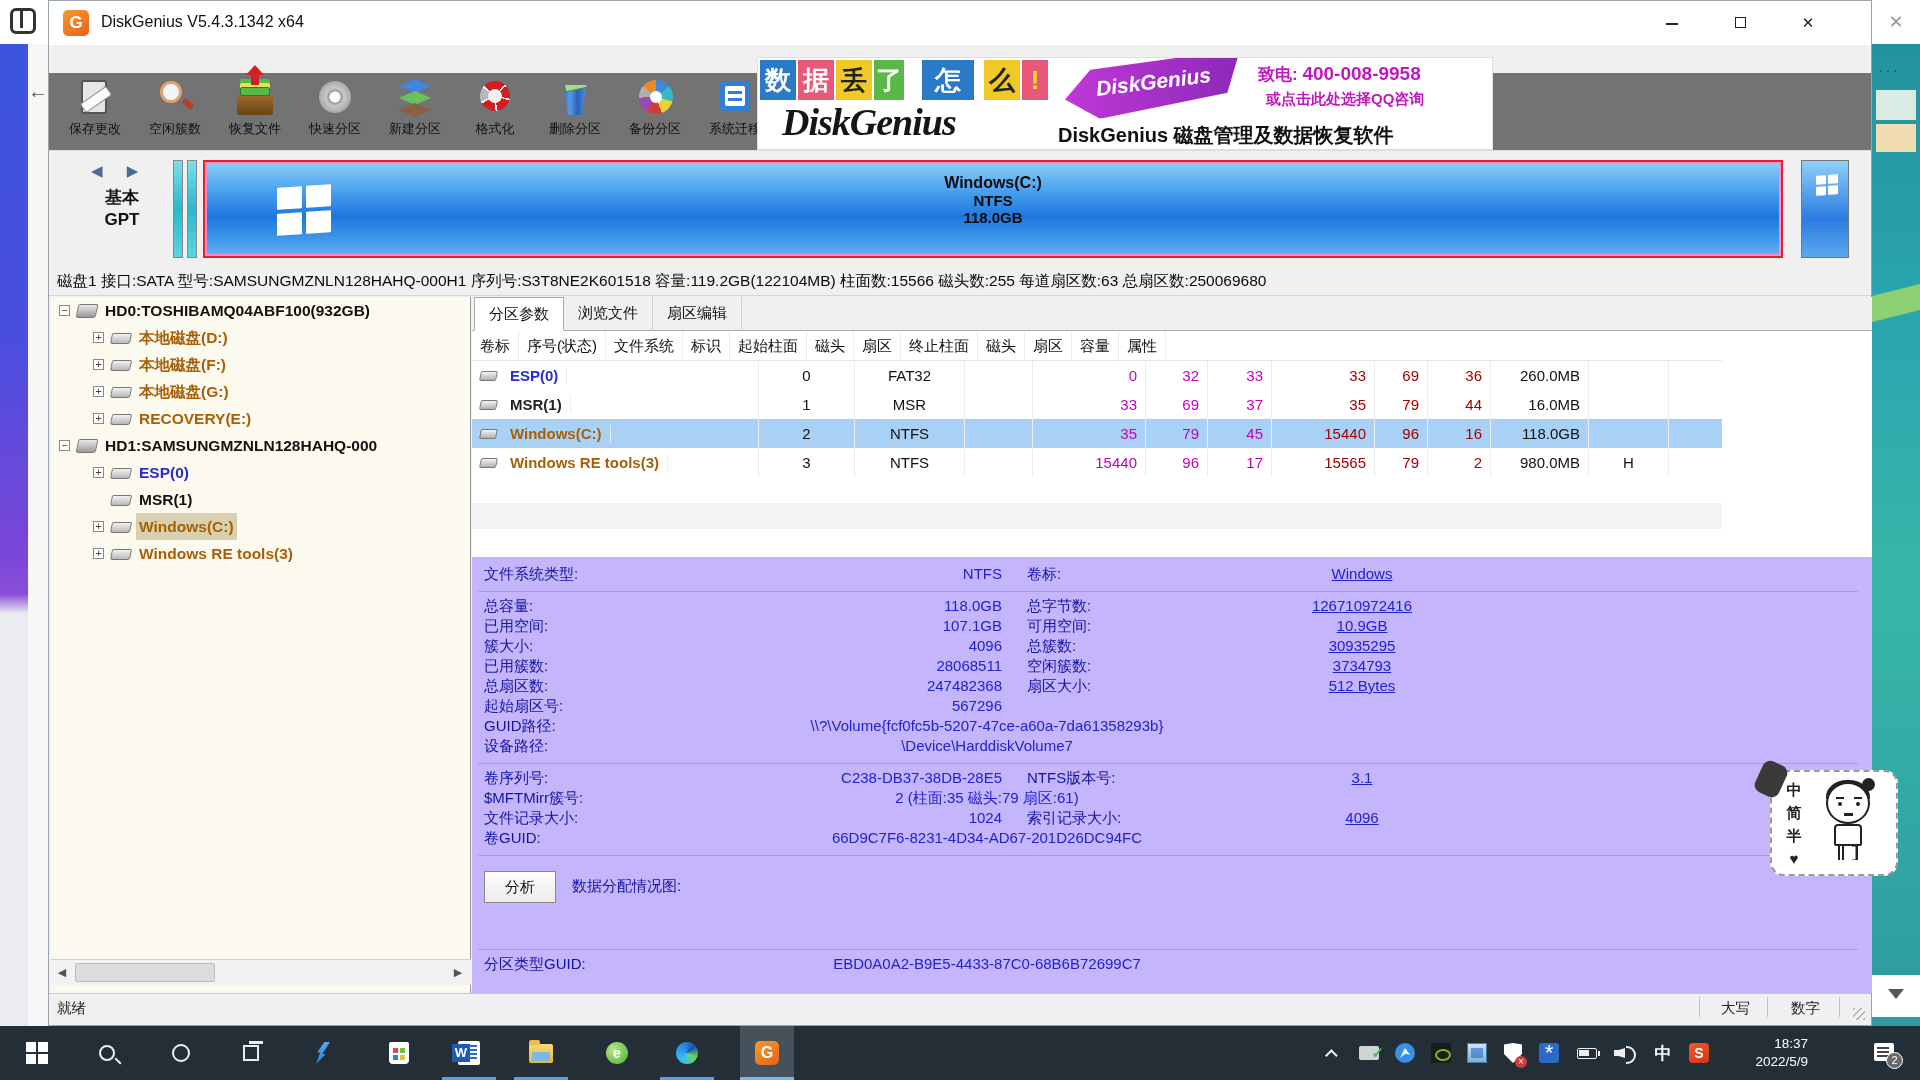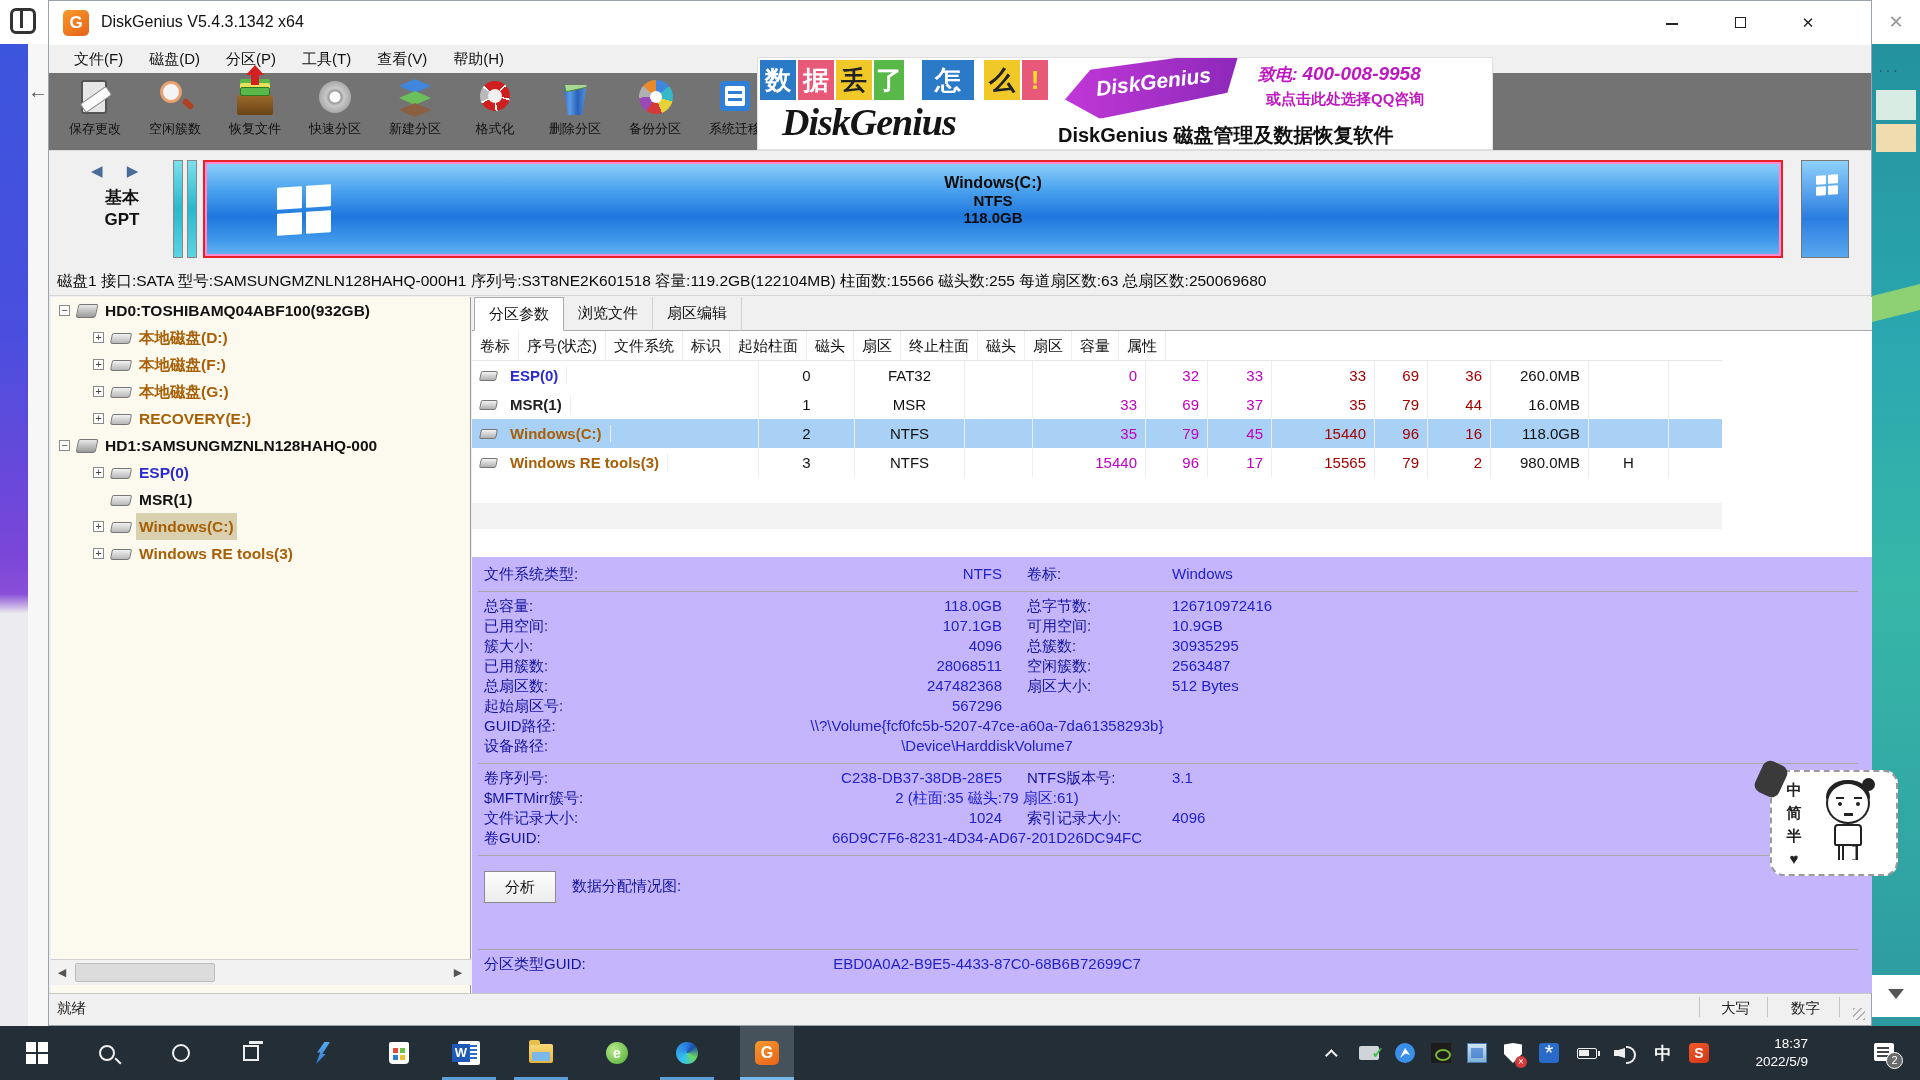--- a/index.html
+++ b/index.html
@@ -61,21 +61,21 @@
   .ic-wheel::after { content:""; position:absolute; left:11px; top:11px; width:12px; height:12px; background:#fff; border-radius:50%; }
   .ic-migrate { position:absolute; left:7px; top:4px; width:30px; height:30px; background:#2f7fd6; border-radius:4px; }
   .ic-migrate::before { content:""; position:absolute; left:5px; top:5px; width:20px; height:20px; background:#fff; border-radius:2px; }
   .ic-migrate::after { content:""; position:absolute; left:8px; top:10px; width:14px; height:3px; background:#2f7fd6; box-shadow:0 7px 0 #2f7fd6; }
 
   
   .banner { left:708px; top:56px; width:736px; height:93px; background:#fff; border:1px solid #e0e0e0; overflow:hidden; }
   .tile { position:absolute; width:36px; height:40px; font-size:26px; font-weight:bold; text-align:center; line-height:40px; top:2px; }
   .banner-big { position:absolute; left:24px; top:42px; font-size:38px; font-weight:bold; font-style:italic; color:#151515; font-family:"Liberation Serif",serif; letter-spacing:-1px; }
   .ribbon { position:absolute; left:306px; top:2px; width:180px; height:52px; background:linear-gradient(100deg,#c238d8,#8a28b8); clip-path:polygon(0 55%,16% 4%,100% 0,90% 80%,18% 100%); transform:rotate(-7deg); color:#fff; font-weight:bold; font-style:italic; font-size:21px; text-align:center; line-height:44px; }
-  .phone { position:absolute; left:500px; top:5px; font-size:17px; font-weight:bold; color:#c018c0;font-style:italic; }
+  .phone { position:absolute; left:500px; top:5px; font-size:17px; font-weight:bold; color:#c018c0; }
   .phone b { font-size:19px; }
   .qqline { position:absolute; left:508px; top:32px; font-size:15px; font-weight:bold; color:#c018c0; }
   .tagline { position:absolute; left:300px; top:64px; font-size:20px; font-weight:bold; color:#111; }
 
   
   .diskpanel { left:0; top:151px; width:100%; height:114px; background:#f0f0f0; }
   .nav-arrows { position:absolute; left:42px; top:10px; width:70px; font-size:15px; color:#4a6a9a; letter-spacing:10px; }
   .gpt-label { position:absolute; left:18px; width:110px; text-align:center; font-size:17px; font-weight:bold; color:#111; }
   .bar-wrap { position:absolute; left:124px; top:8px; width:1676px; height:98px; }
   .strip { position:absolute; top:0; width:10px; height:98px; background:linear-gradient(180deg,#7be0ec,#2ab8cc 50%,#5cd4e4); border:1px solid #888; }
@@ -131,21 +131,21 @@
   .emptyband { position:absolute; left:0; width:1250px; }
 
   
   .details { position:absolute; left:0; top:260px; width:1400px; height:436px; background:#c4b5fd; padding-top:8px; font-size:15px; }
   .d-row { position:relative; height:20px; }
   .d-row.div { height:12px; }
   .d-row.div::after { content:""; position:absolute; left:6px; top:6px; width:1380px; height:1px; background:#a8a8a8; }
   .dl1 { position:absolute; left:12px; color:#14149c; }
   .dv1 { position:absolute; left:180px; width:350px; text-align:right; color:#2222cc; }
   .dl2 { position:absolute; left:555px; color:#14149c; }
-  .dv2 { position:absolute; left:700px; width:380px; text-align:left; color:#2222cc; }
+  .dv2 { position:absolute; left:700px; width:380px; text-align:center; color:#2222cc;text-decoration:underline; }
   .dw  { position:absolute; left:85px; width:860px; text-align:center; color:#2222cc; }
   .analyze-row { position:relative; height:44px; margin-top:8px; }
   .analyze-btn { position:absolute; left:12px; top:2px; width:72px; height:32px; background:linear-gradient(#fdfdfd,#ececec); border:1px solid #8a8a8a; font-size:15px; color:#111; text-align:center; line-height:30px; }
   .alloc-label { position:absolute; left:100px; top:8px; color:#14149c; }
   .spacer38 { height:30px; }
   .cutrow { position:relative; height:22px; overflow:hidden; }
 
   
   .statusbar { left:0; top:992px; width:100%; height:32px; background:#f0f0f0; border-top:1px solid #c8c8c8; font-size:14.5px; color:#222; }
   .status-left { position:absolute; left:8px; top:5px; }
@@ -243,29 +243,20 @@
   <div class="abs app">
 
     <div class="abs titlebar">
       <div class="abs app-icon">G</div>
       <div class="abs title-text">DiskGenius V5.4.3.1342 x64</div>
       <div class="abs winbtn btn-min"><i></i></div>
       <div class="abs winbtn btn-max"><i></i></div>
       <div class="abs winbtn btn-close">✕</div>
     </div>
 
-    <div class="abs menubar">
-
-    <div class="menu-item">文件(F)</div>
-        <div class="menu-item">磁盘(D)</div>
-        <div class="menu-item">分区(P)</div>
-        <div class="menu-item">工具(T)</div>
-        <div class="menu-item">查看(V)</div>
-        <div class="menu-item">帮助(H)</div>
-      </div>
 
     <div class="abs toolbar">
 
         <div class="tool-btn">
           <div class="tool-ic">
             <div class="artbox ic-frame"></div>
           </div>
           <div class="tool-label">保存更改</div>
         </div>
 
@@ -584,21 +575,21 @@
               <span class="dv1">4096</span>
               <span class="dl2">总簇数:</span>
               <span class="dv2">30935295</span>
 
             </div>
 
             <div class="d-row pair">
               <span class="dl1">已用簇数:</span>
               <span class="dv1">28068511</span>
               <span class="dl2">空闲簇数:</span>
-              <span class="dv2">2563487</span>
+              <span class="dv2">3734793</span>
 
             </div>
 
             <div class="d-row pair">
               <span class="dl1">总扇区数:</span>
               <span class="dv1">247482368</span>
               <span class="dl2">扇区大小:</span>
               <span class="dv2">512 Bytes</span>
 
             </div>

